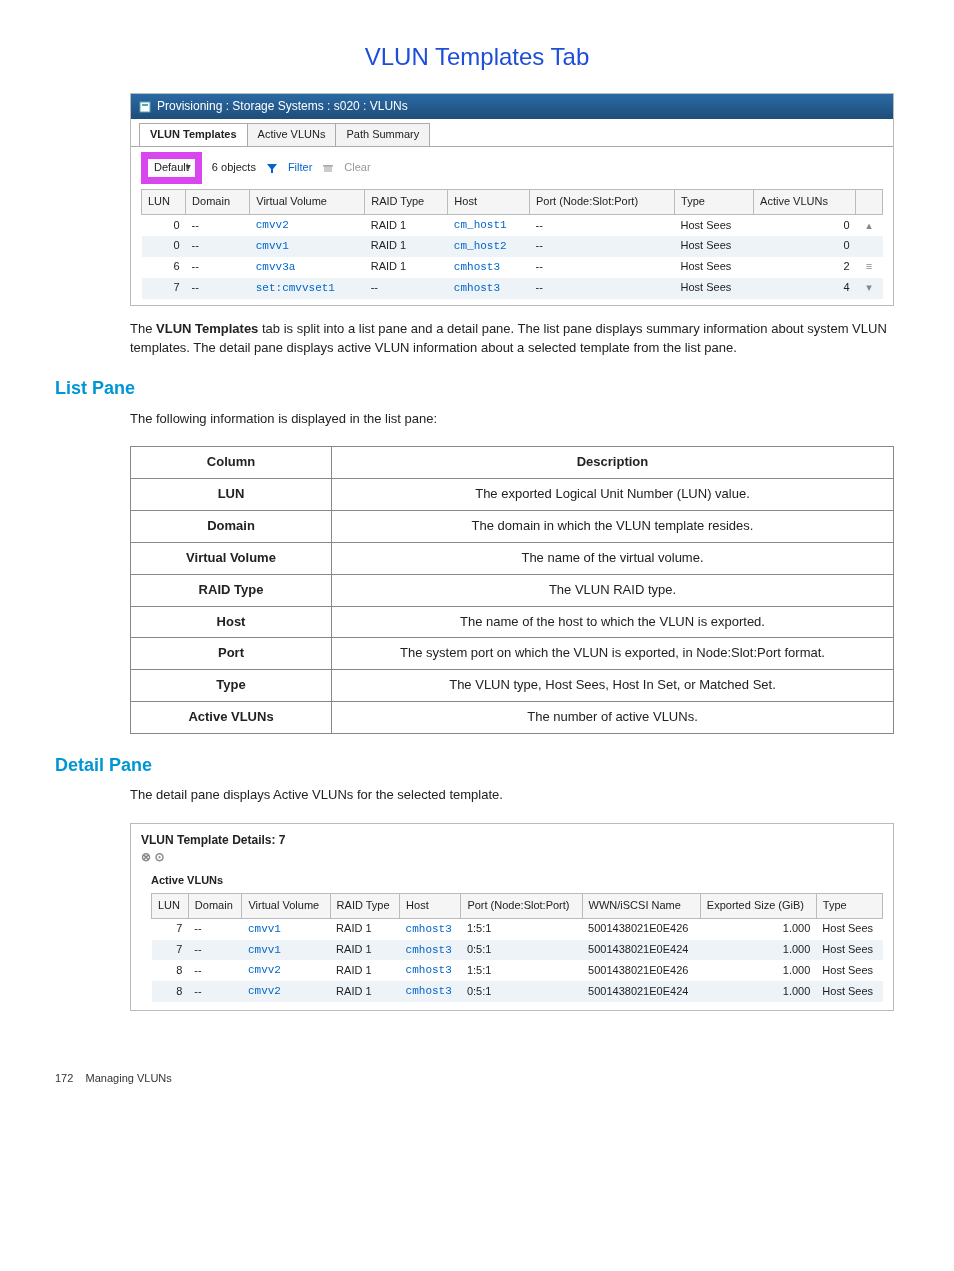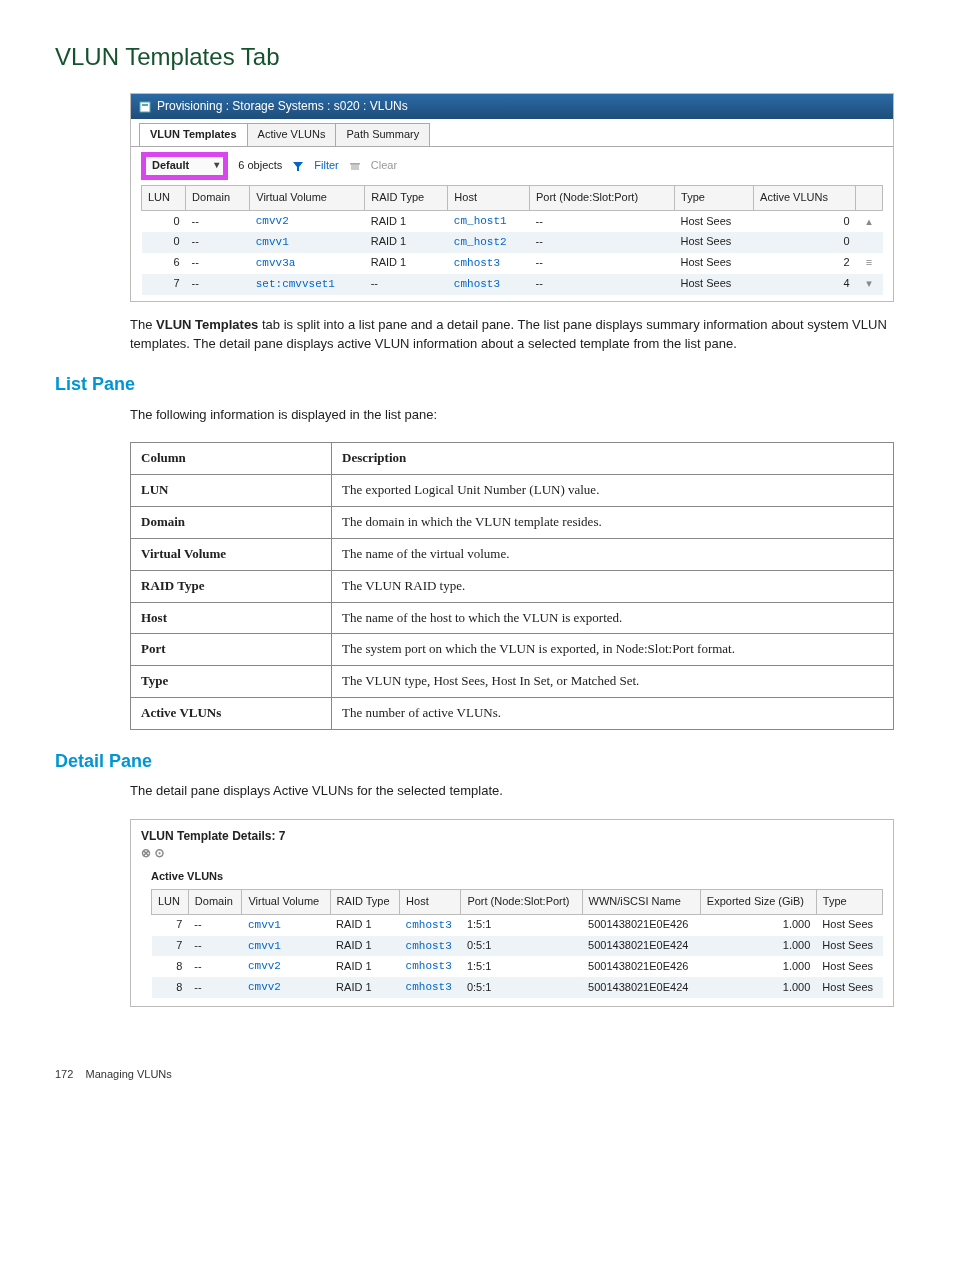--- a/index.html
+++ b/index.html
@@ -5,24 +5,25 @@
   body {
     font-family: Arial, Helvetica, sans-serif;
     font-size: 13px;
     color: #222;
     margin: 0;
     padding: 40px 55px;
     line-height: 1.45;
     background: #fff;
   }
   h1.page-title {
-    color: #14532d;
+    color: #1d4ed8;
     font-weight: normal;
     font-size: 24px;
     margin: 0 0 18px 0;
+    text-align: center;
   }
   h2.section-title {
     color: #0096d6;
     font-weight: bold;
     font-size: 18px;
     margin: 16px 0 6px 0;
   }
   .indent {
     margin-left: 75px;
     margin-right: 5px;
@@ -64,25 +65,24 @@
     padding: 4px 8px 0 8px;
   }
   .toolbar {
     display: flex;
     align-items: center;
     gap: 10px;
     padding: 5px 10px;
     font-size: 11px;
   }
   .toolbar .select {
-    border: 5px solid #d946ef;
-    padding: 1px 34px 1px 6px;
+    border: 7px solid #d946ef;
+    padding: 1px 6px 1px 6px;
     background: #fafafa;
     position: relative;
-    font-weight: bold;
   }
   .toolbar .select:after {
     content: "▾";
     position: absolute;
     right: 4px;
     top: 1px;
     font-size: 10px;
     color: #444;
   }
   .toolbar .filter { color: #0066cc; }
@@ -120,23 +120,22 @@
   
   table.desc-table {
     width: 100%;
     border-collapse: collapse;
     margin: 8px 0 18px 0;
     font-size: 13px;
   }
   table.desc-table th, table.desc-table td {
     border: 1px solid #888;
     padding: 6px 10px;
-    text-align: left;
+    text-align: center;
     vertical-align: top;
-    font-family: Liberation Serif, serif;
   }
   table.desc-table thead th {
     background: #fff;
     font-weight: bold;
   }
   table.desc-table tbody th {
     font-weight: bold;
     width: 180px;
   }
 

